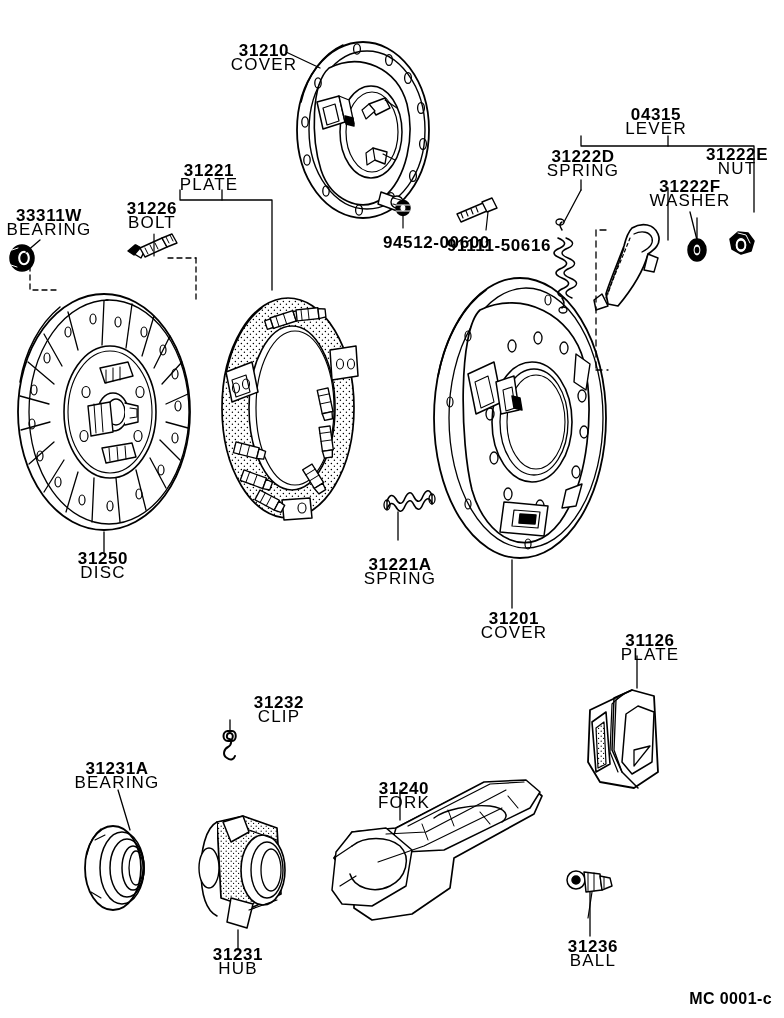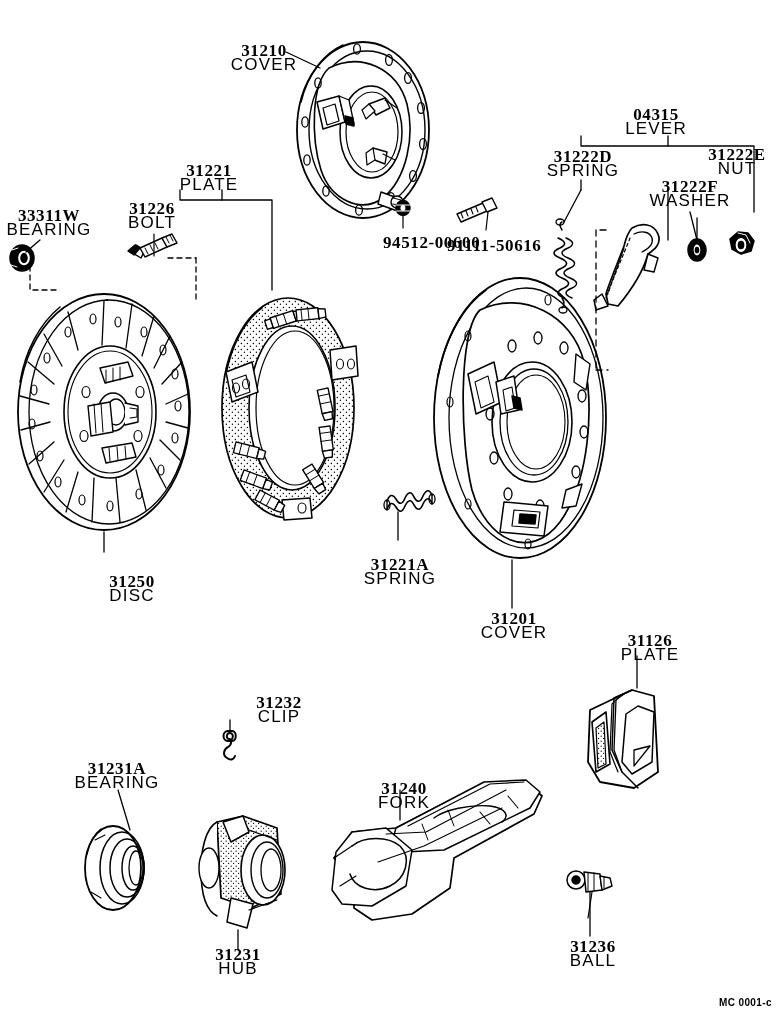--- a/index.html
+++ b/index.html
@@ -3,25 +3,25 @@
 <meta charset="utf-8">
 <title>Clutch Parts Diagram</title>
 <style>
   html,body{margin:0;padding:0;background:#ffffff;}
   body{width:784px;height:1018px;position:relative;overflow:hidden;
        font-family:"Liberation Sans",sans-serif;color:#000;}
   #diagram-root{position:absolute;left:0;top:0;width:784px;height:1018px;}
   svg.layer{position:absolute;left:0;top:0;width:784px;height:1018px;}
   .lbl{position:absolute;white-space:nowrap;}
   .lbl .num{display:block;font-size:17px;font-weight:bold;letter-spacing:.6px;
-            line-height:17px;font-family:Liberation Serif, serif;}
+            line-height:17px;font-family:Liberation Sans, sans-serif;}
   .lbl .sub{display:block;font-size:17px;font-weight:normal;letter-spacing:1.2px;
             line-height:12px;font-family:"Liberation Sans",sans-serif;}
   .lbl.ctr{transform:translateX(-50%);text-align:center;}
-  .footer{position:absolute;right:12px;bottom:10px;font-size:10px;font-weight:bold;
+  .footer{position:absolute;right:12px;bottom:10px;font-size:16px;font-weight:bold;
           letter-spacing:.4px;font-family:"Liberation Sans",sans-serif;}
 </style>
 </head>
 <body>
 
 <div id="diagram-root">
 
   <svg class="layer" viewBox="0 0 784 1018">
     <defs>
       <pattern id="stipple" width="6" height="6" patternUnits="userSpaceOnUse">
@@ -462,21 +462,21 @@
   <div class="lbl ctr" style="left:152px;top:200px;">
     <span class="num">31226</span>
     <span class="sub">BOLT</span>
   </div>
 
   <div class="lbl ctr" style="left:49px;top:207px;">
     <span class="num">33311W</span>
     <span class="sub">BEARING</span>
   </div>
 
-  <div class="lbl ctr" style="left:103px;top:573px;margin-left:29px;">
+  <div class="lbl ctr" style="left:103px;top:550px;">
     <span class="num">31250</span>
     <span class="sub">DISC</span>
   </div>
 
   <div class="lbl" style="left:355px;top:234px;margin-left:28px;">
     <span class="num">94512-00600</span>
   </div>
 
   <div class="lbl" style="left:447px;top:237px;">
     <span class="num">91111-50616</span>

